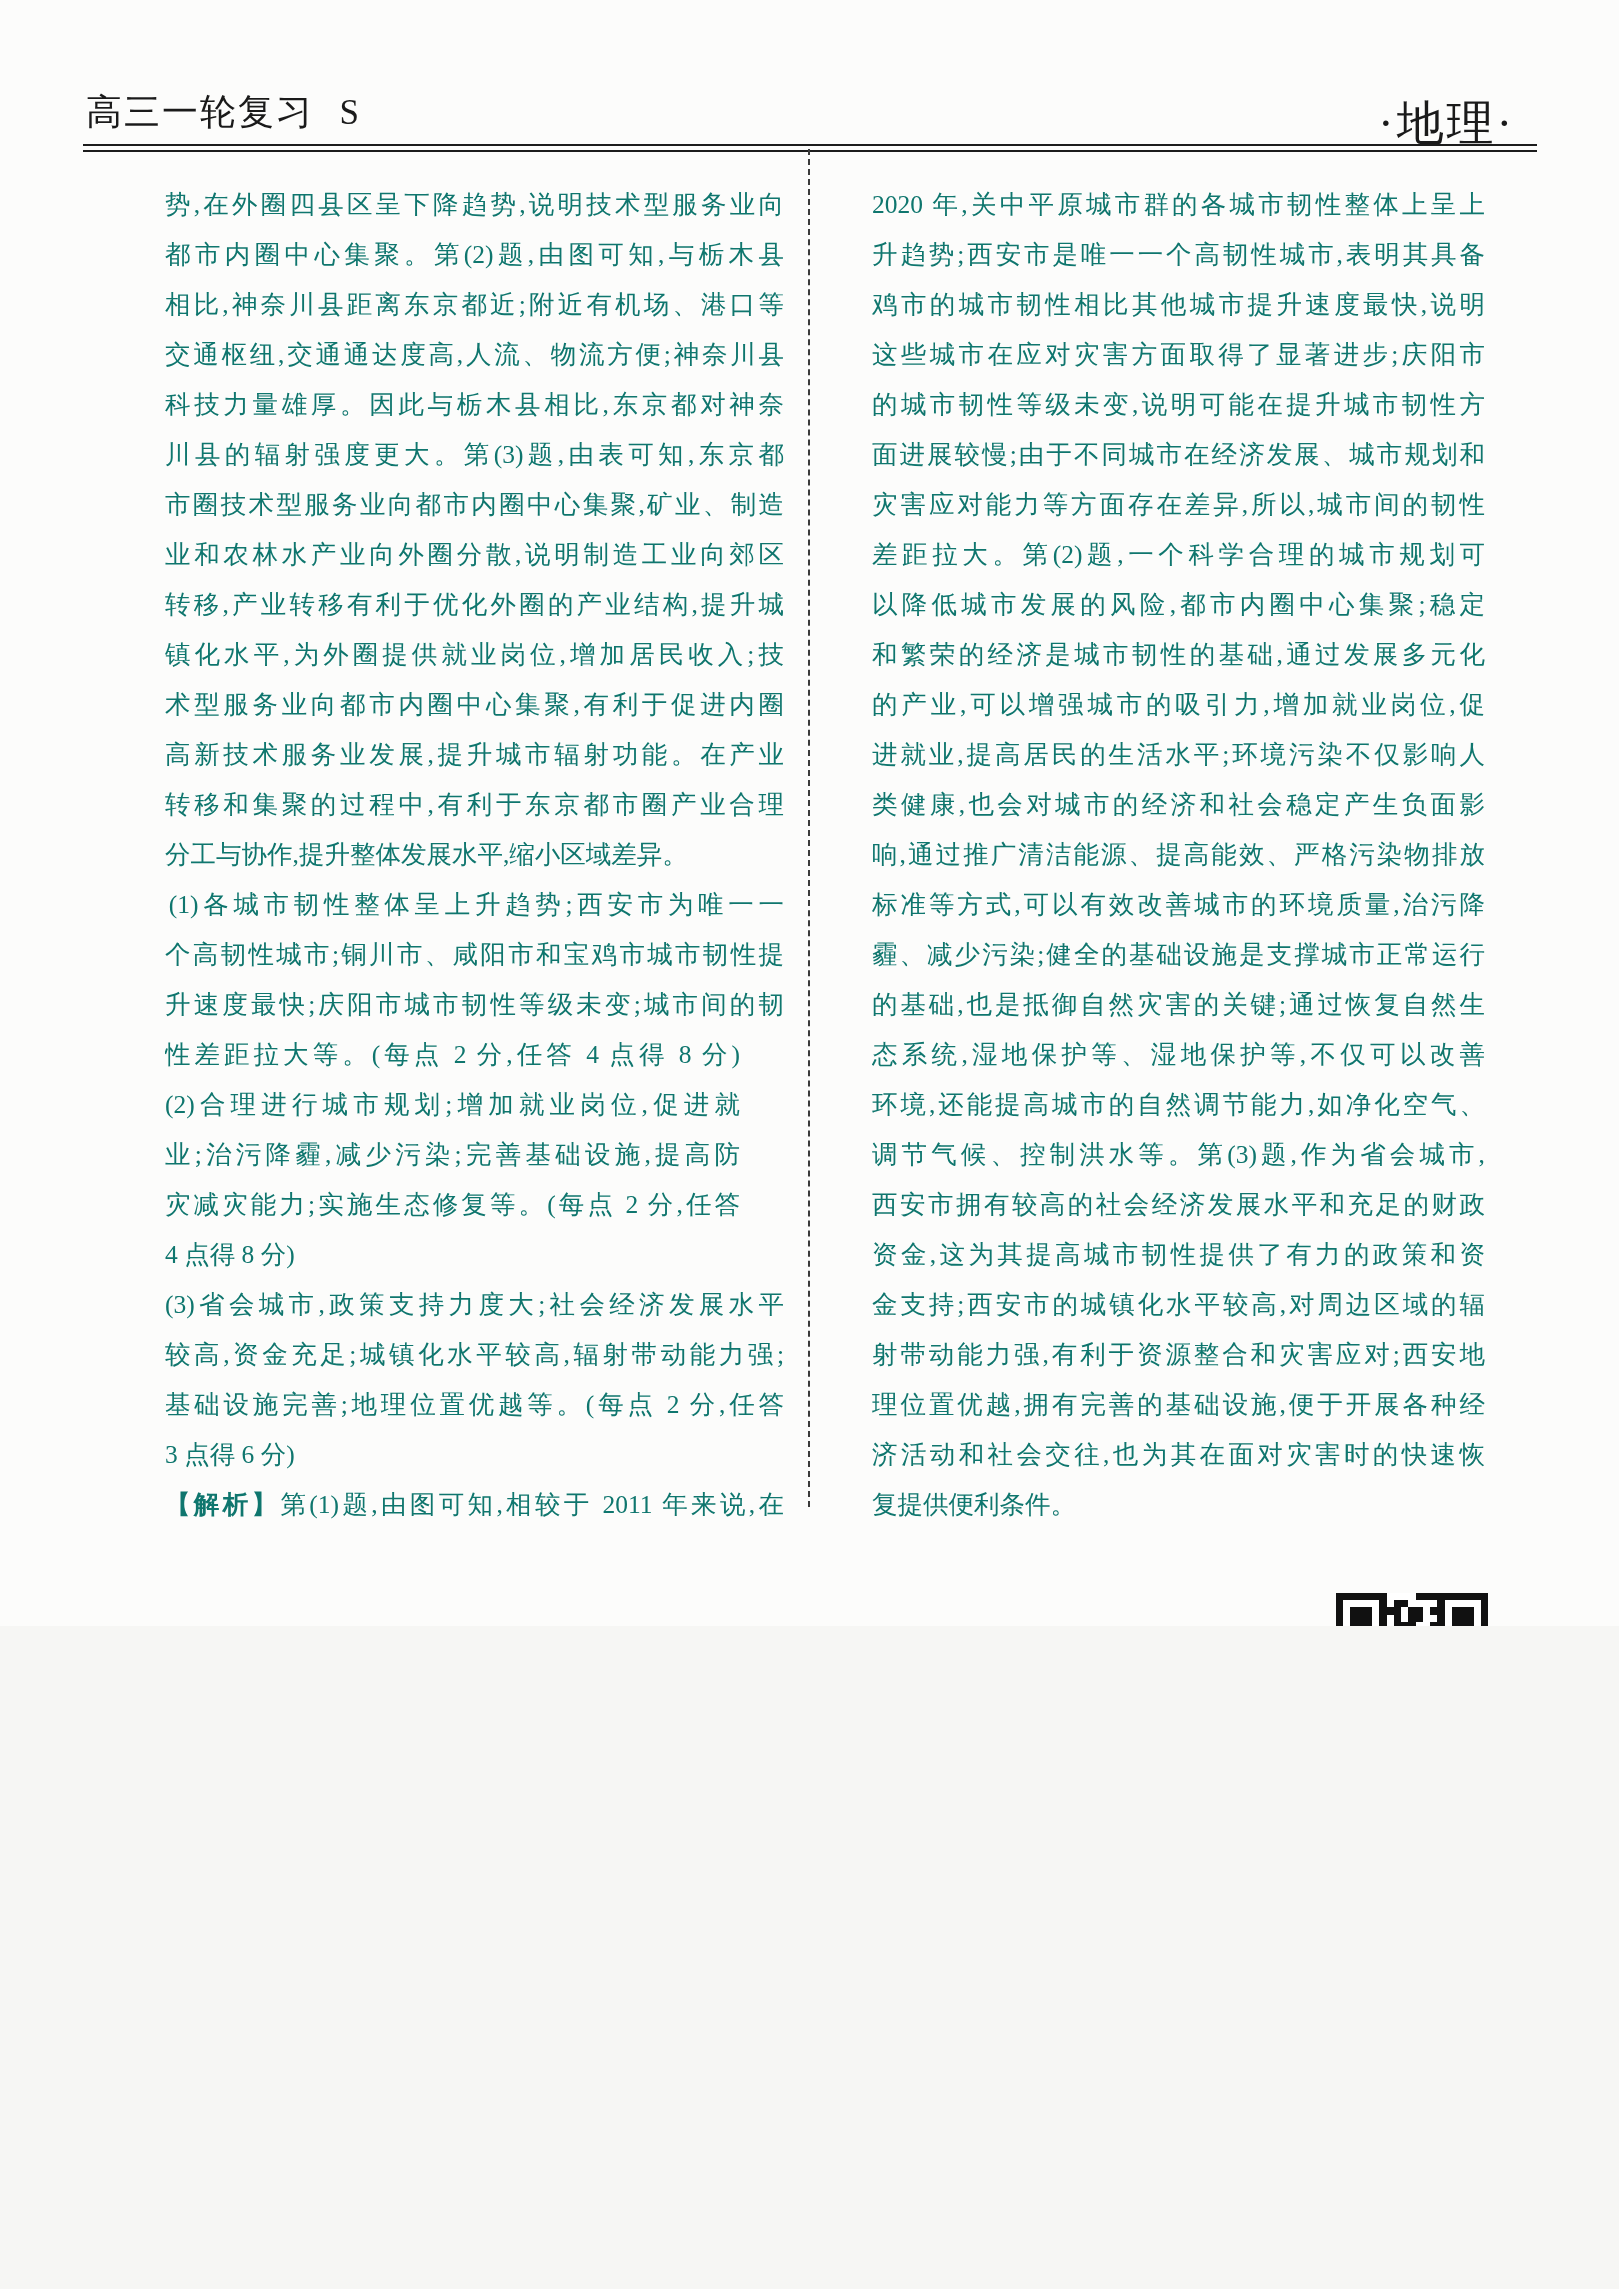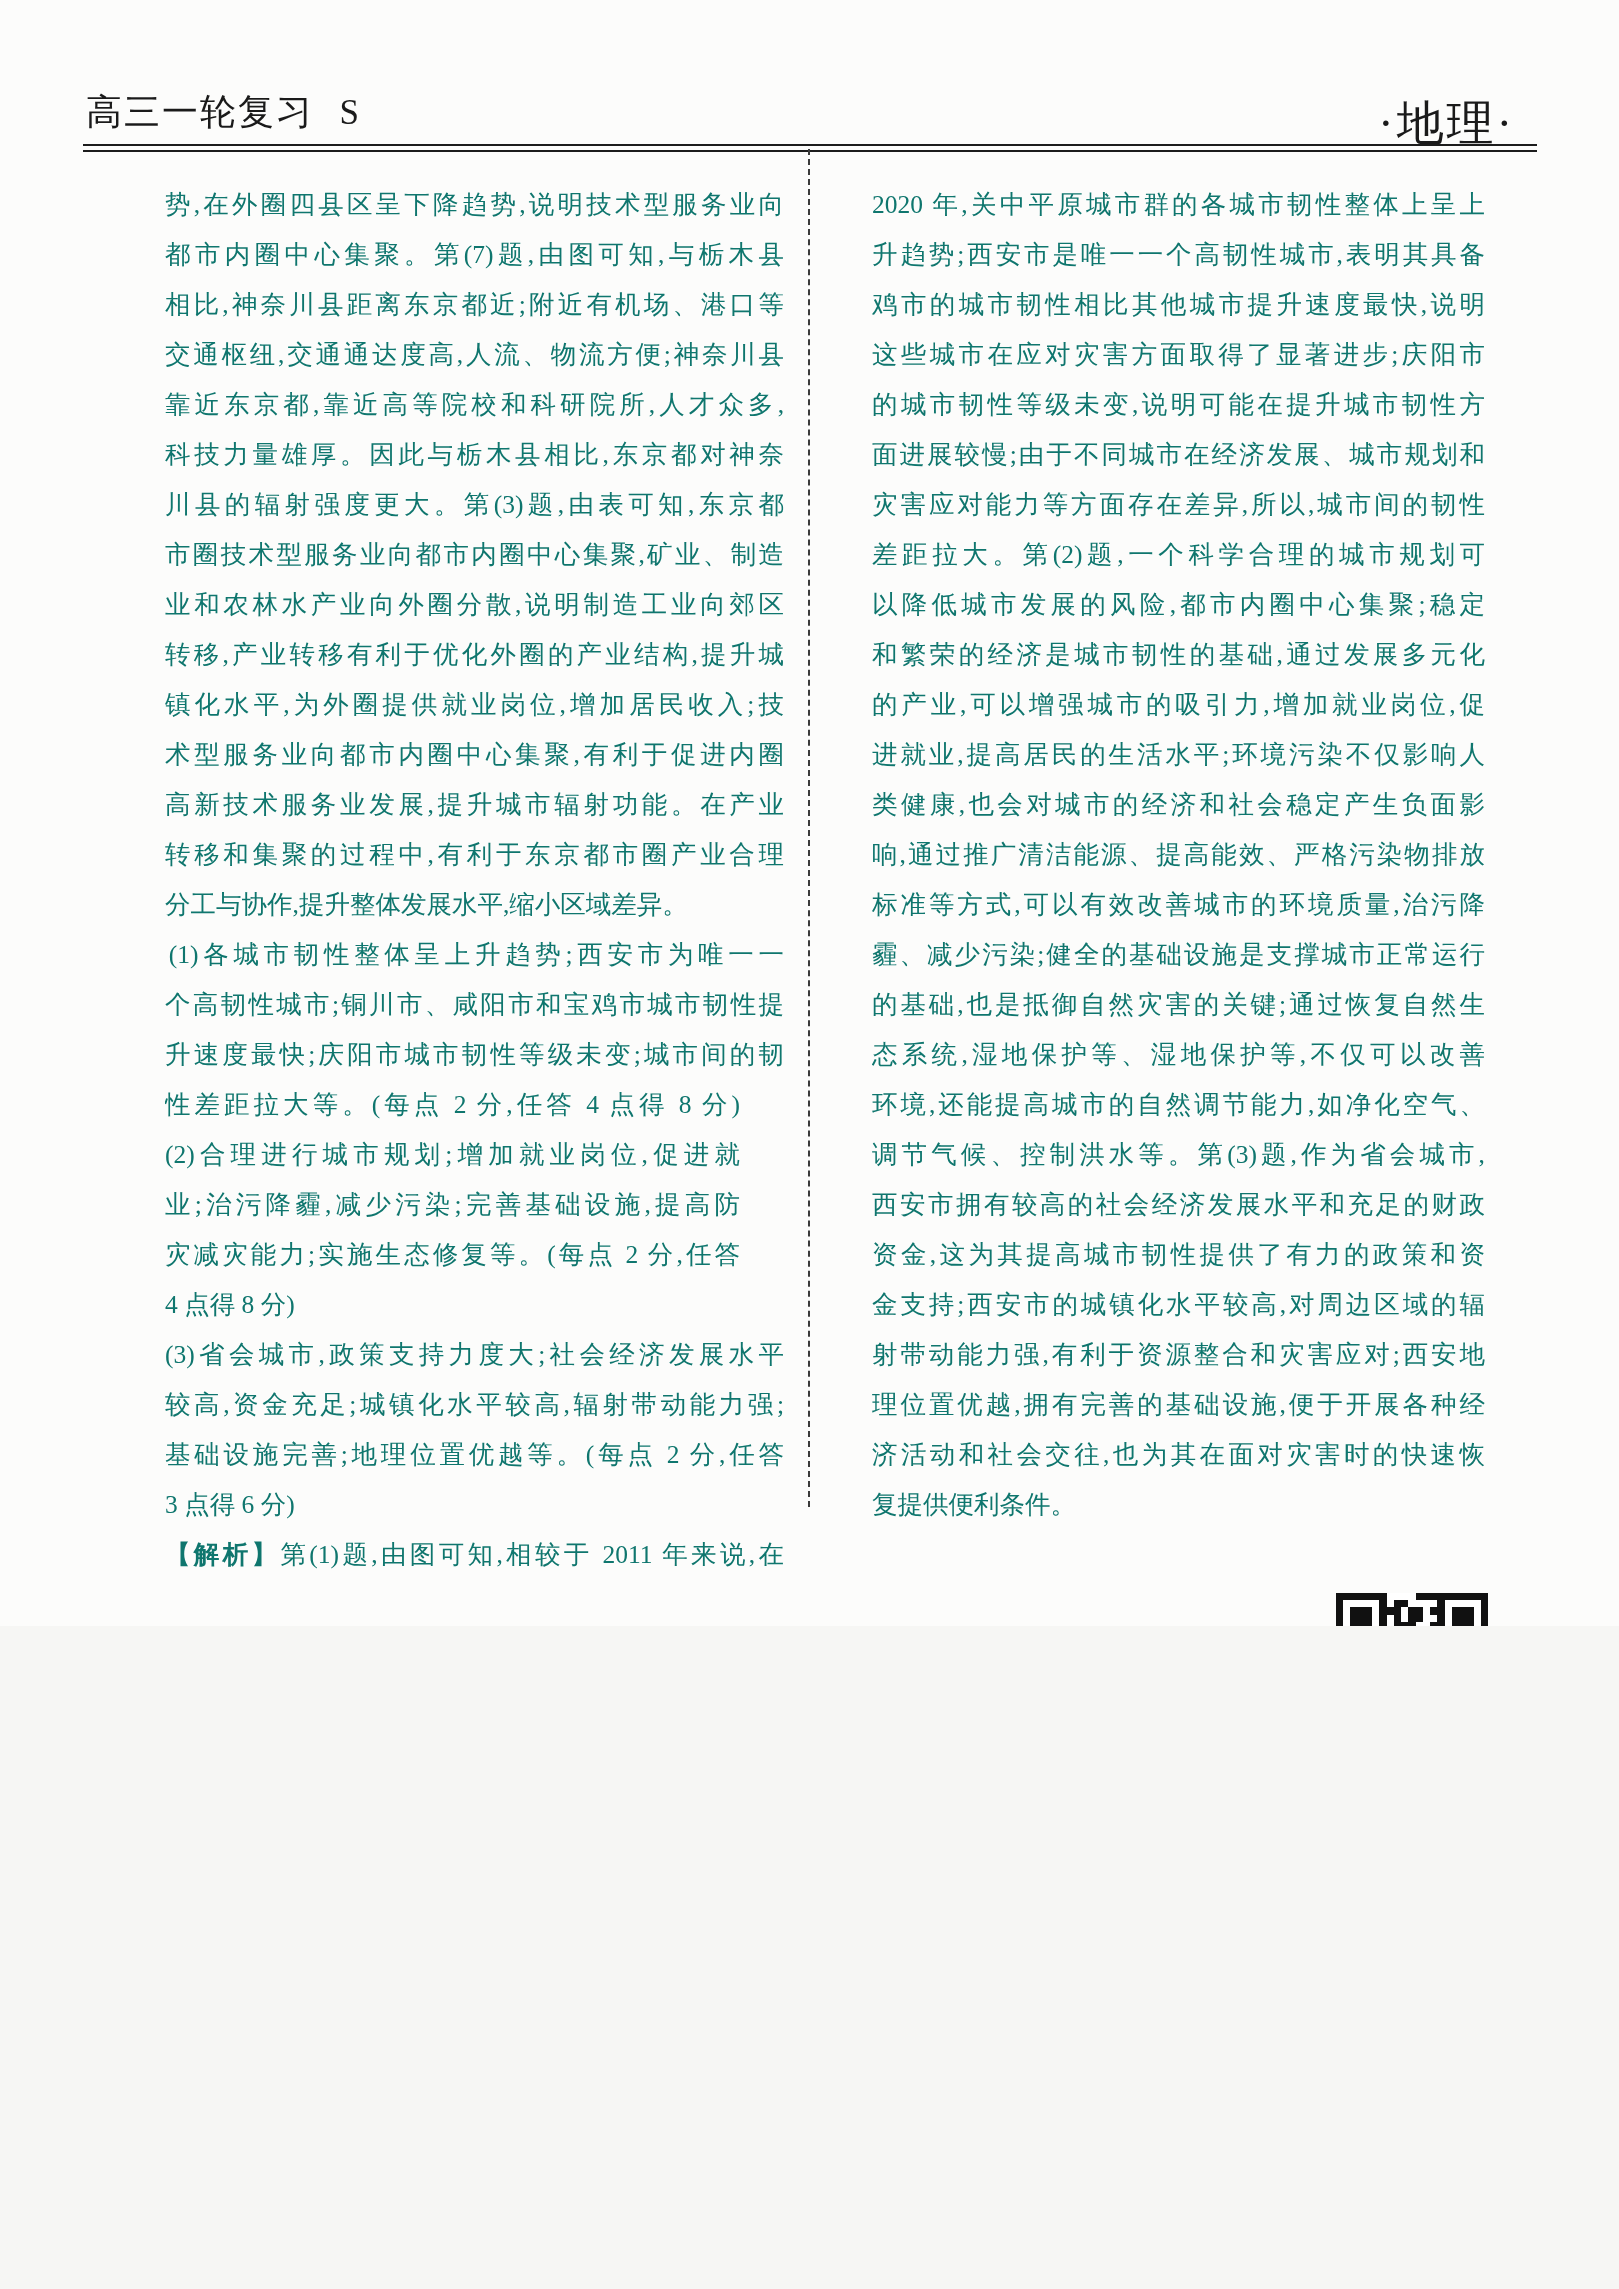--- a/index.html
+++ b/index.html
@@ -33,24 +33,23 @@
   <div class="hdr-left">
     <span>高三一轮复习</span><span class="hdr-series">S</span>
   </div>
   <div class="hdr-right">·地理·</div>
 
   <div class="rule"></div>
   <div class="divider"></div>
 
   <div id="col-left" class="col">
       <div class="tline j"><span>势,在外圈四县区呈下降趋势,说明技术型服务业向</span></div>
-      <div class="tline j"><span>都市内圈中心集聚。第(7)题,由图可知,与栃木县</span></div>
+      <div class="tline j"><span>都市内圈中心集聚。第(2)题,由图可知,与栃木县</span></div>
       <div class="tline j"><span>相比,神奈川县距离东京都近;附近有机场、港口等</span></div>
       <div class="tline j"><span>交通枢纽,交通通达度高,人流、物流方便;神奈川县</span></div>
-      <div class="tline j"><span>靠近东京都,靠近高等院校和科研院所,人才众多,</span></div>
       <div class="tline j"><span>科技力量雄厚。因此与栃木县相比,东京都对神奈</span></div>
       <div class="tline j"><span>川县的辐射强度更大。第(3)题,由表可知,东京都</span></div>
       <div class="tline j"><span>市圈技术型服务业向都市内圈中心集聚,矿业、制造</span></div>
       <div class="tline j"><span>业和农林水产业向外圈分散,说明制造工业向郊区</span></div>
       <div class="tline j"><span>转移,产业转移有利于优化外圈的产业结构,提升城</span></div>
       <div class="tline j"><span>镇化水平,为外圈提供就业岗位,增加居民收入;技</span></div>
       <div class="tline j"><span>术型服务业向都市内圈中心集聚,有利于促进内圈</span></div>
       <div class="tline j"><span>高新技术服务业发展,提升城市辐射功能。在产业</span></div>
       <div class="tline j"><span>转移和集聚的过程中,有利于东京都市圈产业合理</span></div>
       <div class="tline s"><span>分工与协作,提升整体发展水平,缩小区域差异。</span></div>

